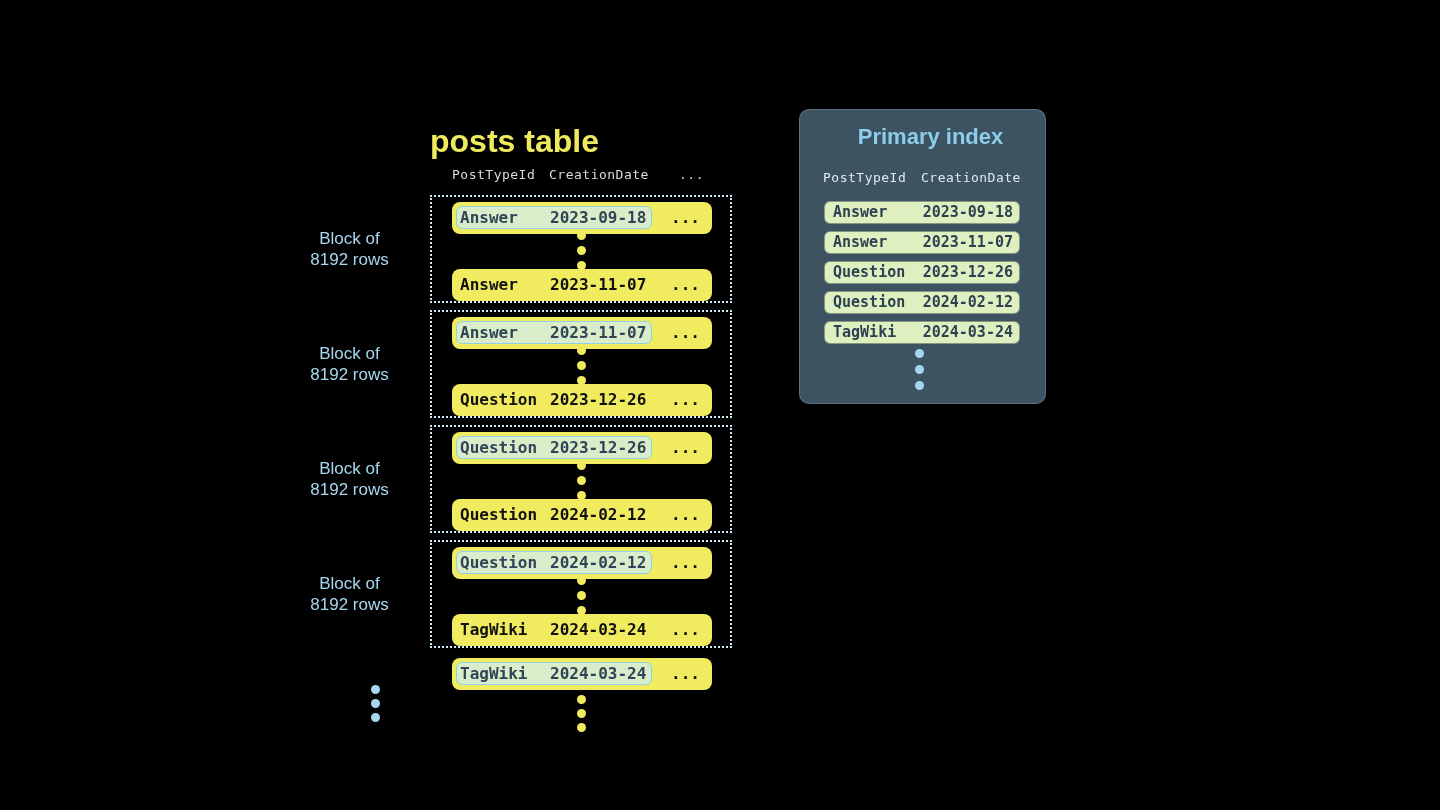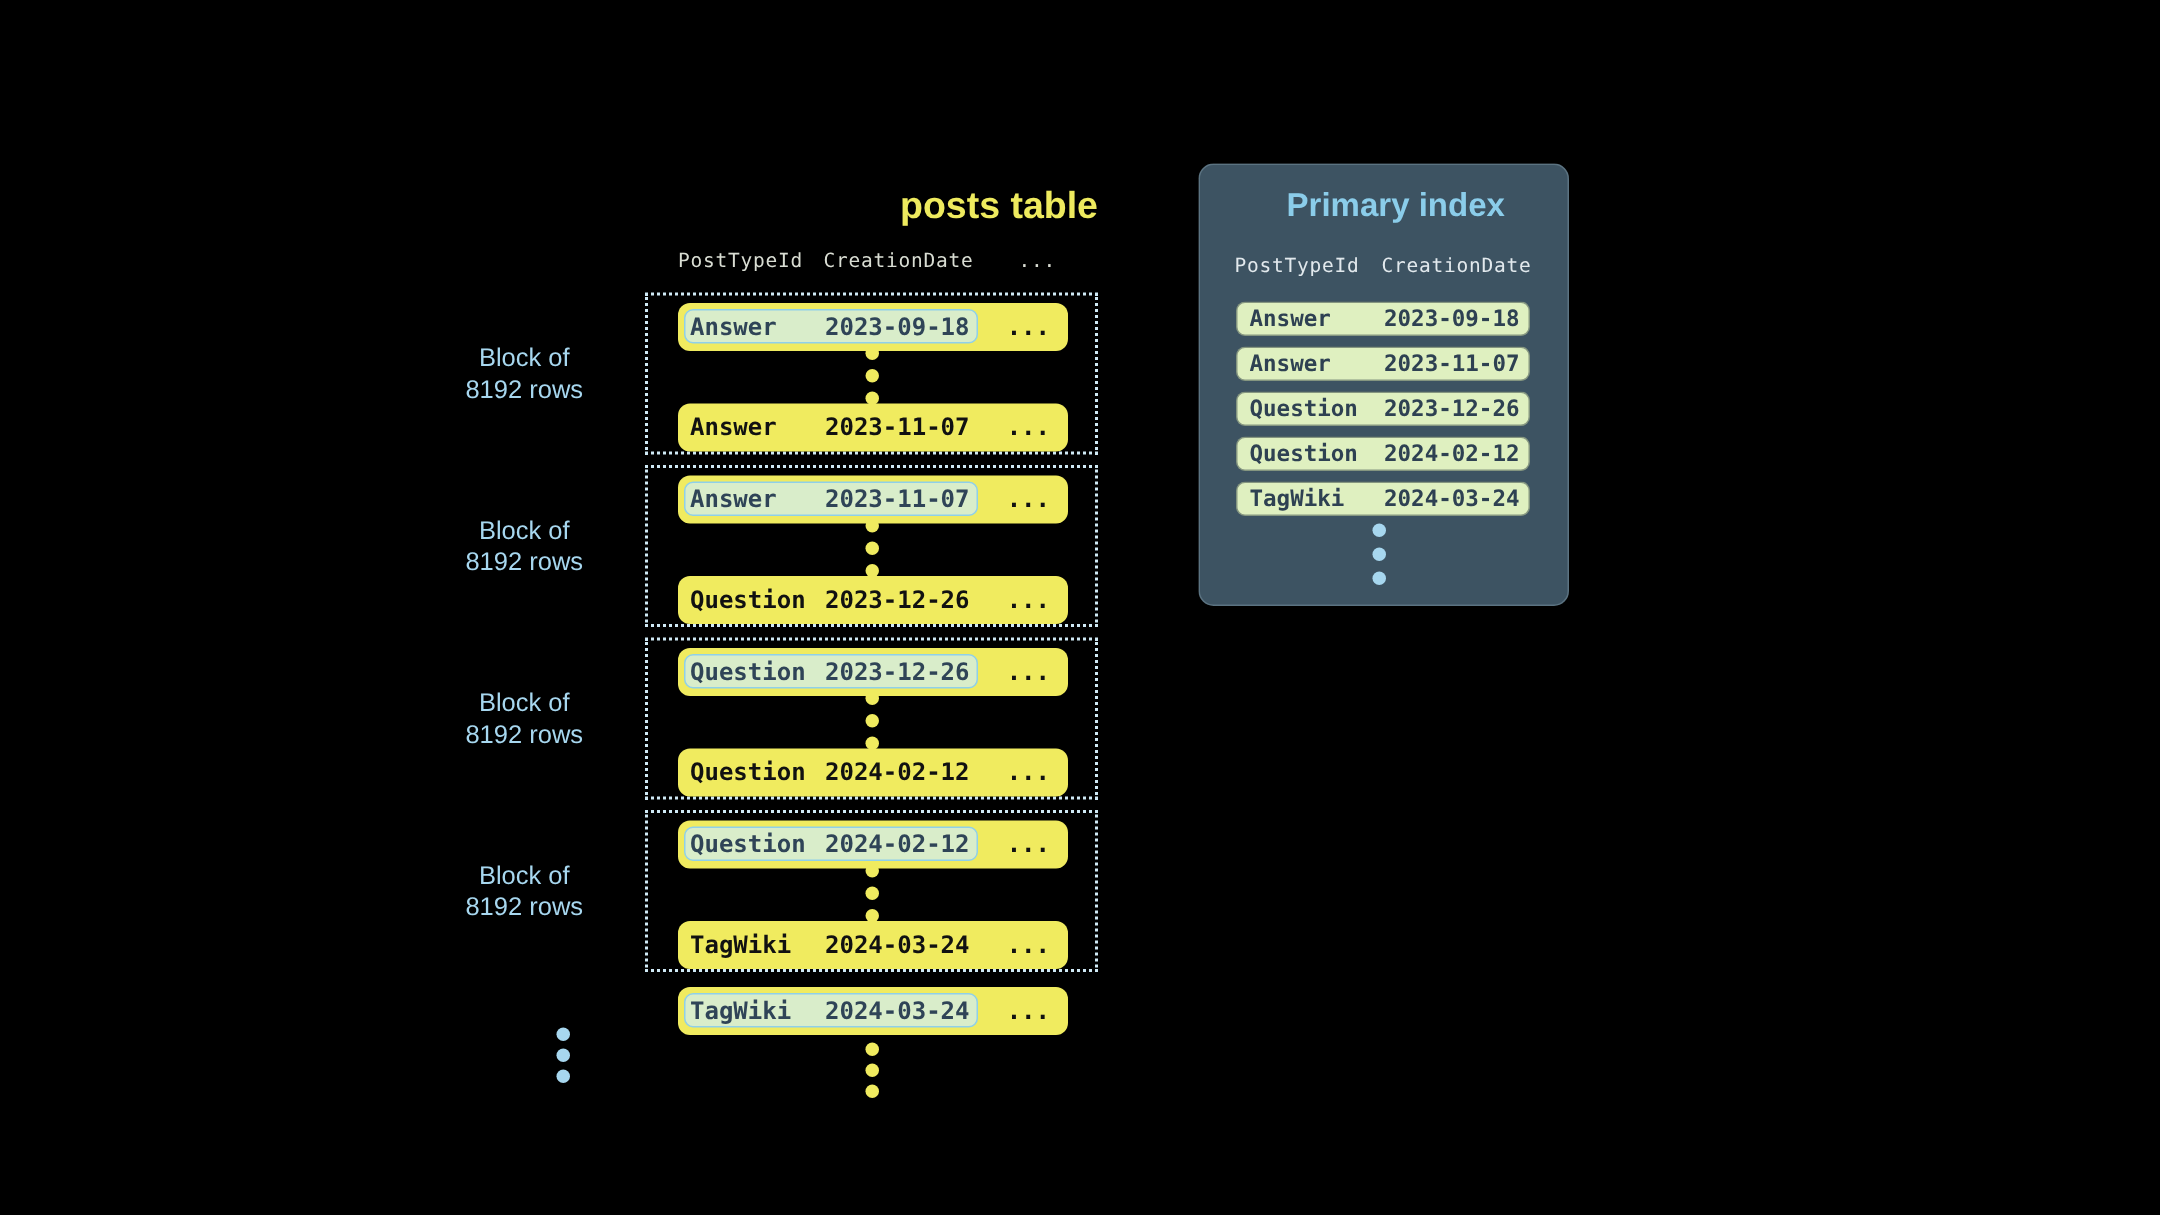--- a/index.html
+++ b/index.html
@@ -9,22 +9,22 @@
     --headerText:#d9ddd3; --titleYellow:#eeea5e;
   }
   *{box-sizing:border-box; margin:0; padding:0;}
   html,body{background:#000;}
   .canvas{
     position:relative; width:1440px; height:810px; overflow:hidden;
     background:var(--bg); font-family:"DejaVu Sans Mono", monospace;
   }
   
   .pt-title{
-    position:absolute; left:430px; top:123px; width:302px; text-align:right;
-    font-family:"Liberation Sans", sans-serif; font-size:25px; font-weight:600;
+    position:absolute; left:430px; top:123px; width:302px; text-align:left;
+    font-family:"Liberation Sans", sans-serif; font-size:32px; font-weight:600;
     color:var(--titleYellow);
   }
   .pt-header span{
     position:absolute; top:167px; font-size:13px; color:var(--headerText);
     letter-spacing:.5px;
   }
   .pt-col-type{left:452px;} .pt-col-date{left:549px;} .pt-col-more{left:679px;}
   .block{
     position:absolute; left:430px; width:302px; height:108px;
     border:2px dotted var(--dotBorder);

